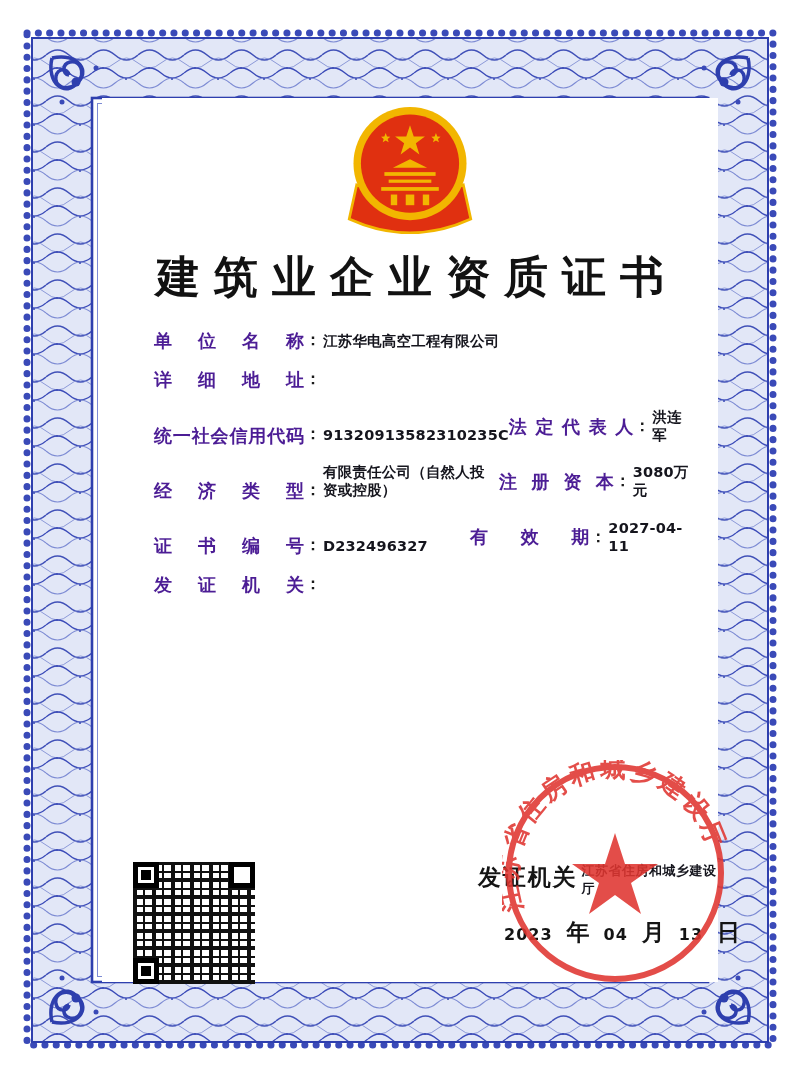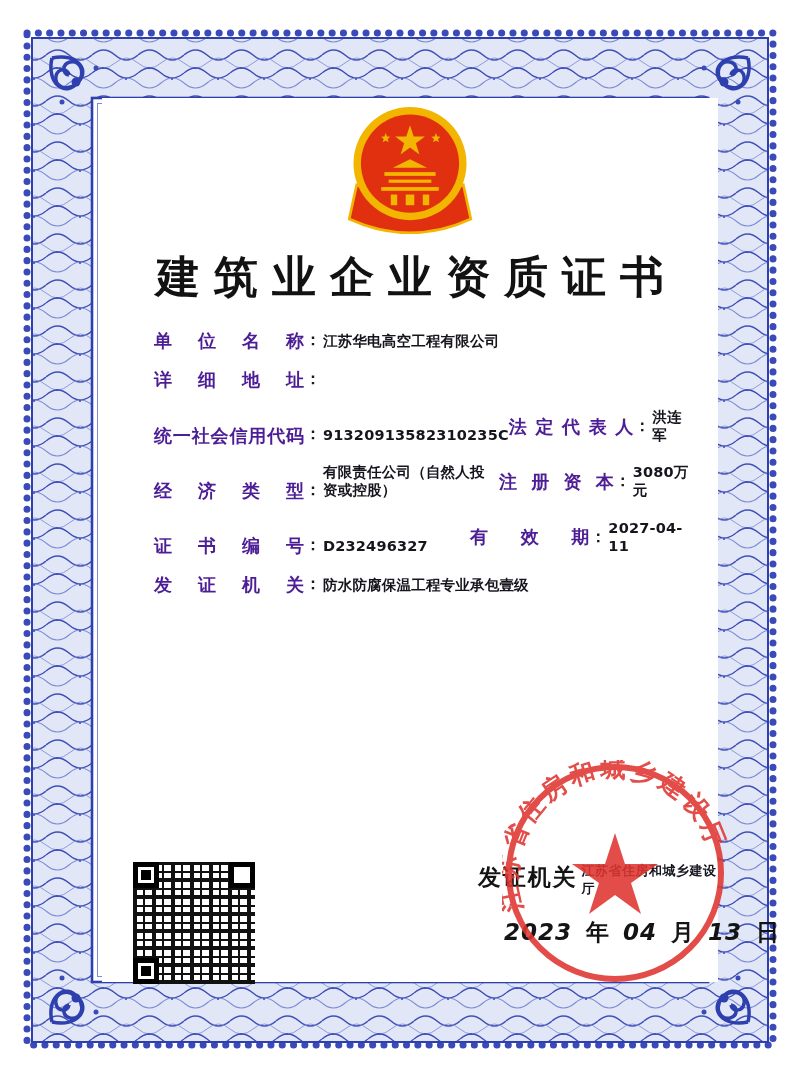--- a/index.html
+++ b/index.html
@@ -59,21 +59,21 @@
   .issue-row{display:flex;align-items:flex-start;font-family:Liberation Mono, monospace;}
   .issue-lbl{
     display:inline-block;width:106px;font-weight:700;font-size:23px;
     text-align:justify;text-align-last:justify;color:#141414;
   }
   .issue-val{font-weight:700;font-size:13px;padding:0 0 3px 6px;letter-spacing:0.5px;color:#15151d;}
   .date-row{
     display:flex;align-items:baseline;margin-top:16px;padding-left:26px;
     font-weight:700;color:#141414;
   }
-  .date-num{font-size:23px;letter-spacing:1px;font-style:italic;}
+  .date-num{font-size:16px;letter-spacing:1px;}
   .date-unit{font-size:23px;margin:0 14px;}
   .date-unit:last-child{margin-right:0;}
   .seal{position:absolute;left:400px;top:662px;width:226px;height:226px;opacity:0.88;pointer-events:none;}
 </style>
 </head>
 <body>
 
 <svg class="frame-svg" viewBox="0 0 800 1078">
   <defs>
     <pattern id="gpat" width="46" height="46" patternUnits="userSpaceOnUse">
@@ -178,21 +178,20 @@
       <div class="col2">
         <span class="lbl w132">有效期</span>
           <span class="colon">：</span>
         <span class="val">2027-04-11</span>
       </div>
     </div>
 
     <div class="row">
       <span class="lbl w150">发证机关</span>
         <span class="colon">：</span>
-      <span class="val">防水防腐保温工程专业承包壹级</span>
     </div>
 
   </div>
 
   <div class="qr">
     <span class="f3"></span>
     <span class="dot d1"></span>
       <span class="dot d2"></span>
       <span class="dot d3"></span>
   </div>

